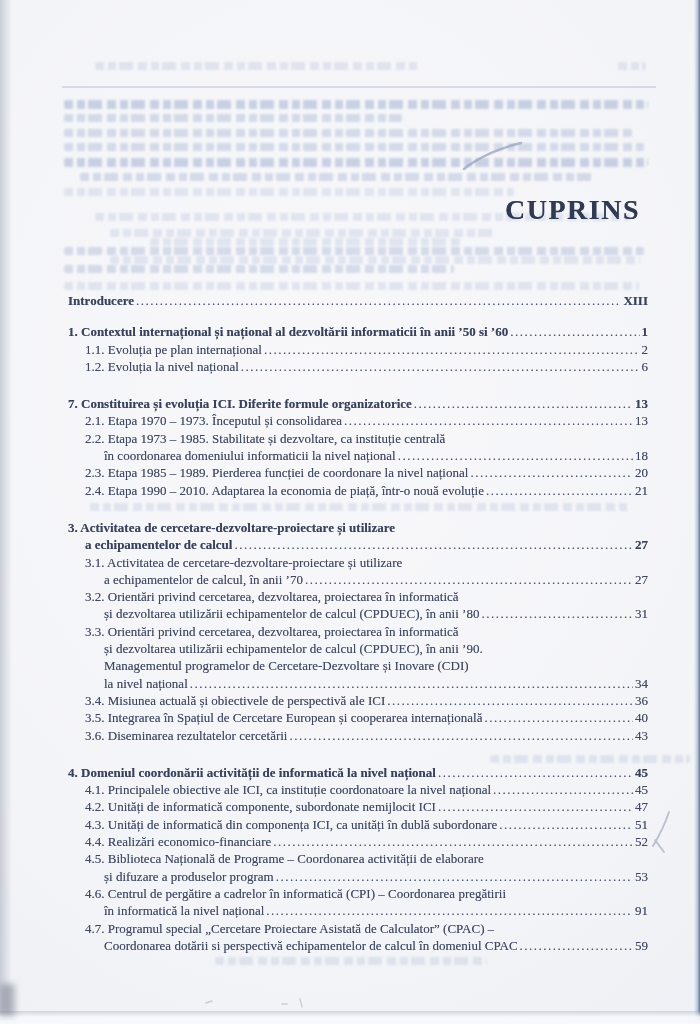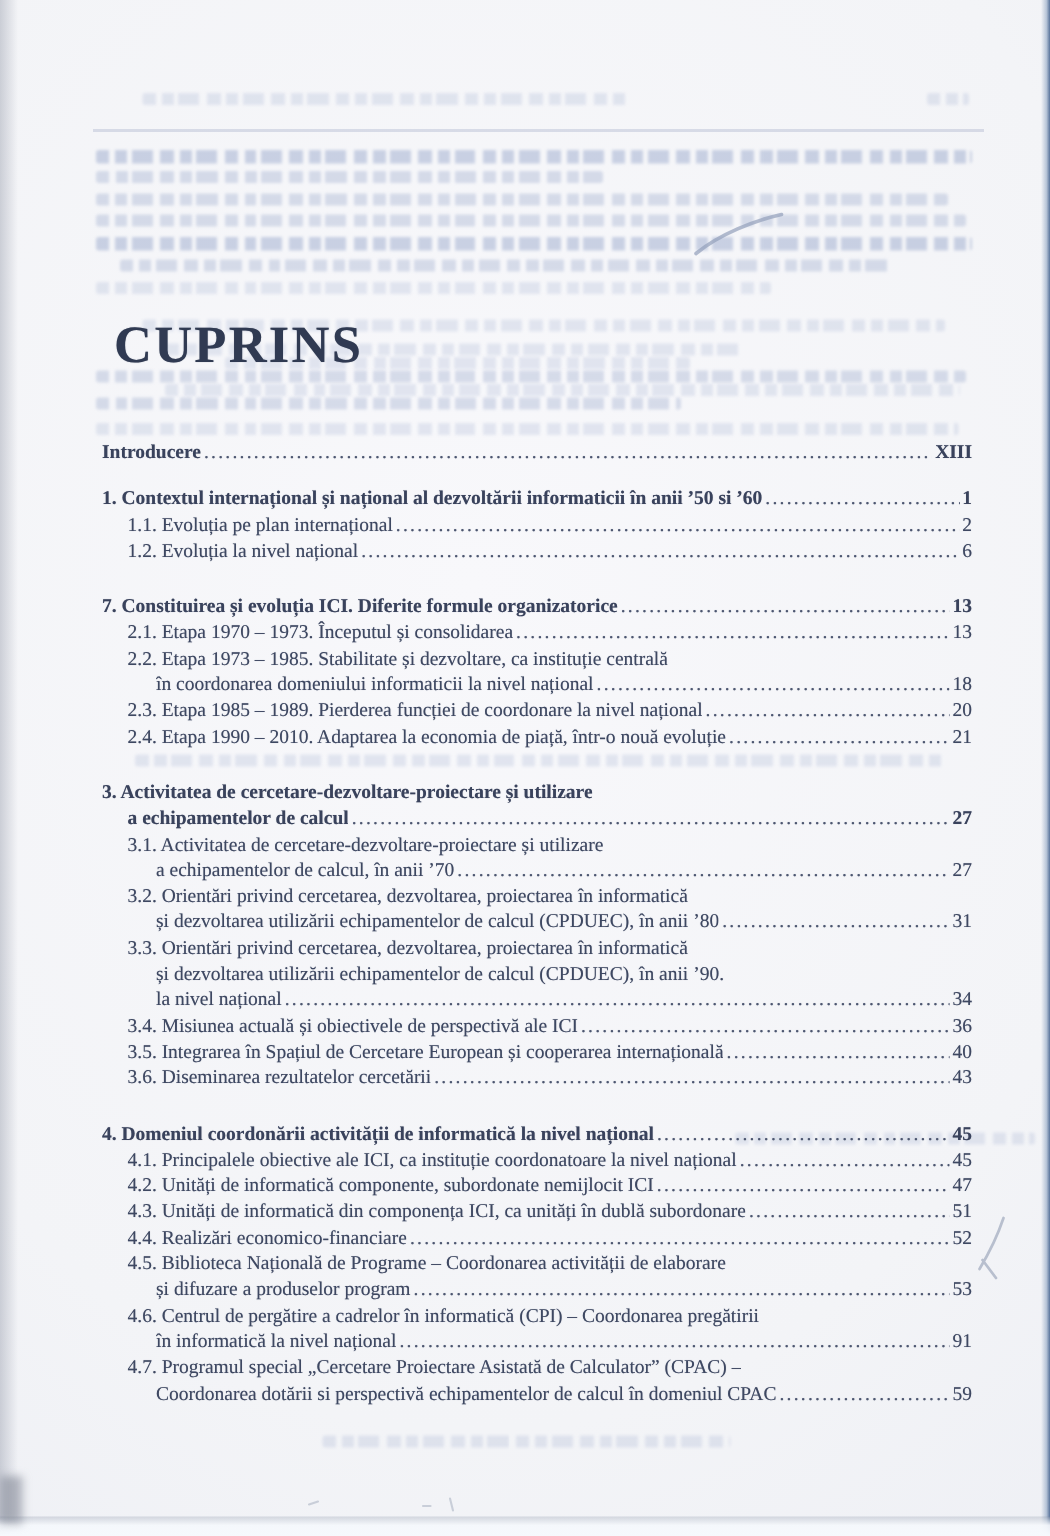--- a/index.html
+++ b/index.html
@@ -9,22 +9,22 @@
     font-family:"Liberation Serif","DejaVu Serif",serif;
   }
   .page{
     position:relative;width:700px;height:1024px;
     background:
       radial-gradient(ellipse 135% 115% at 45% 38%, #f8f8fb 0%, #f3f4f7 48%, #eaecf3 86%, #e4e7ef 100%);
     color:#3e4862;
   }
   
   .title{
-    position:absolute;top:194px;left:60px;width:580px;margin:16px;
-    text-align:left;font-size:35px;font-weight:bold;letter-spacing:1.5px;
+    position:absolute;top:194px;left:60px;width:580px;margin:0;
+    text-align:right;font-size:28px;font-weight:bold;letter-spacing:1.5px;
     color:#303a52;text-shadow:0 0 .6px rgba(48,58,82,.55);
   }
   
   .toc{
     position:absolute;top:292px;left:68px;width:580px;
     font-size:13px;line-height:17.3px;
     text-shadow:0 0 .5px rgba(62,72,98,.5);
   }
   .row{display:flex;align-items:baseline;white-space:nowrap;}
   .row .txt{flex:0 1 auto;min-width:0;overflow:hidden;}
@@ -181,20 +181,23 @@
           <span class="dots">................................................................................................................................................................</span>
           <span class="pg">31</span>
         </div>
         <div class="row ind1">
           <span class="txt">3.3. Orientări privind cercetarea, dezvoltarea, proiectarea în informatică</span>
         </div>
         <div class="row ind2">
           <span class="txt">și dezvoltarea utilizării echipamentelor de calcul (CPDUEC), în anii ’90.</span>
         </div>
         <div class="row ind2">
+          <span class="txt">Managementul programelor de Cercetare-Dezvoltare și Inovare (CDI)</span>
+        </div>
+        <div class="row ind2">
           <span class="txt">la nivel național</span>
           <span class="dots">................................................................................................................................................................</span>
           <span class="pg">34</span>
         </div>
         <div class="row ind1">
           <span class="txt">3.4. Misiunea actuală și obiectivele de perspectivă ale ICI</span>
           <span class="dots">................................................................................................................................................................</span>
           <span class="pg">36</span>
         </div>
         <div class="row ind1">

